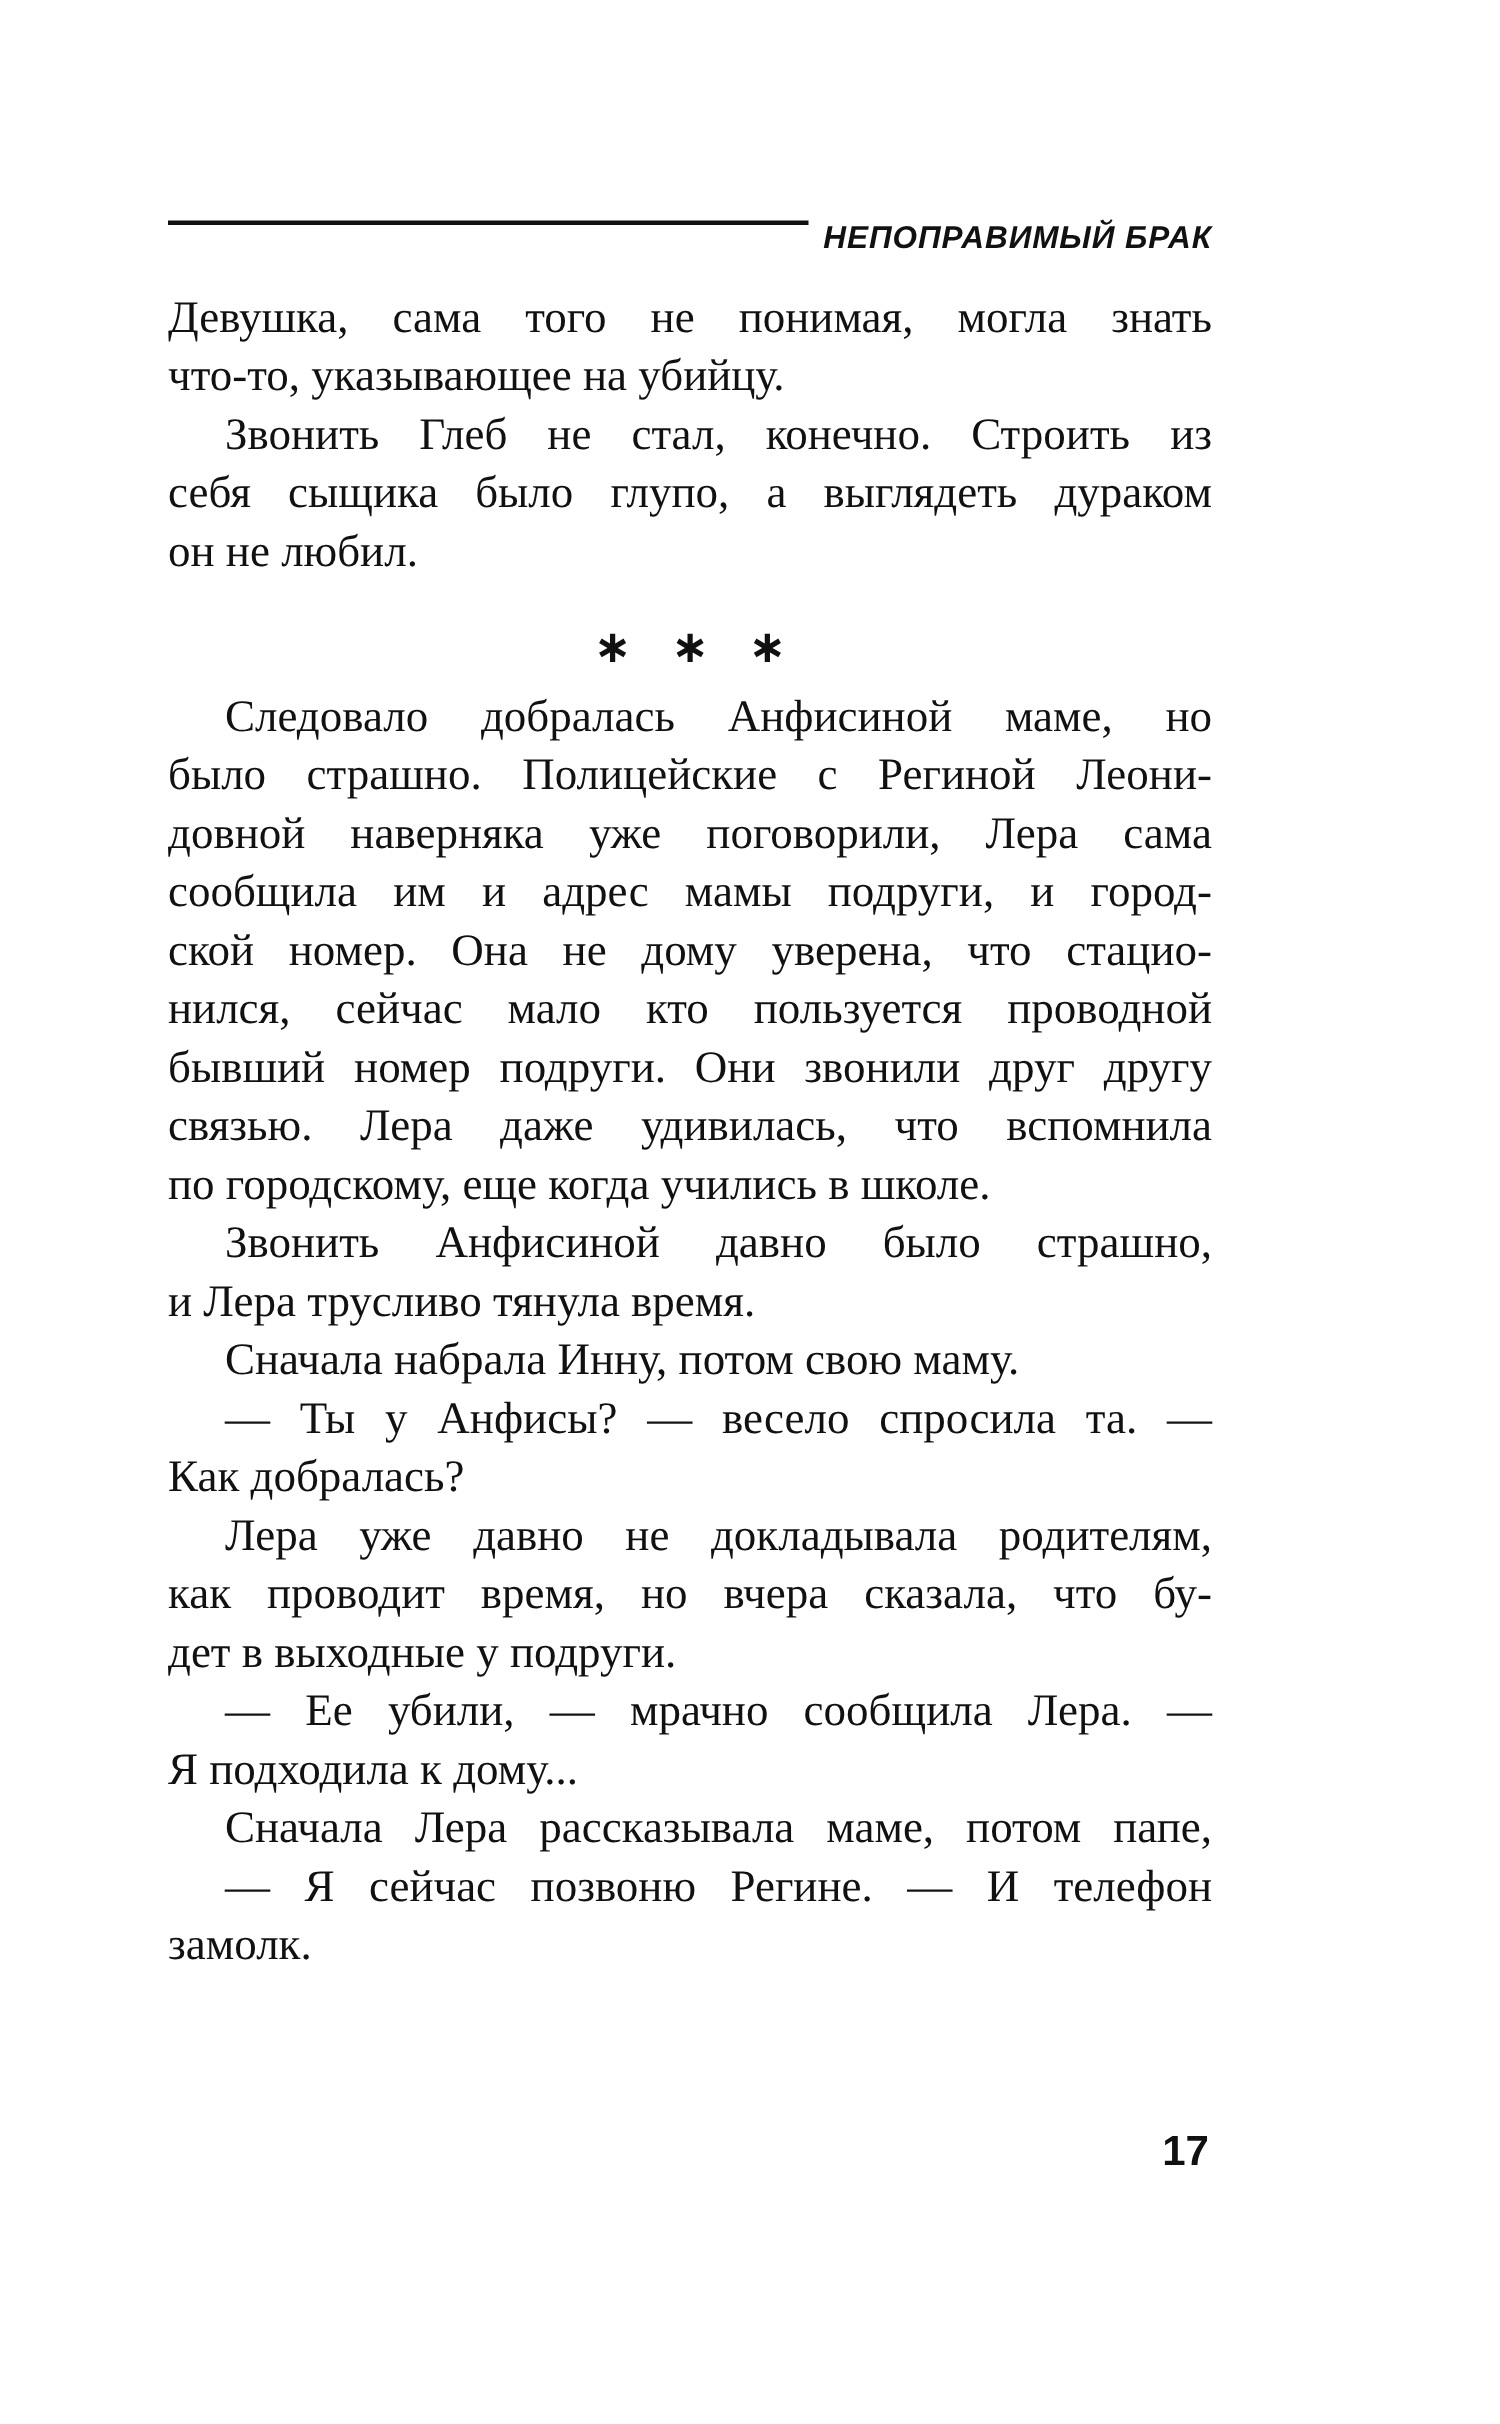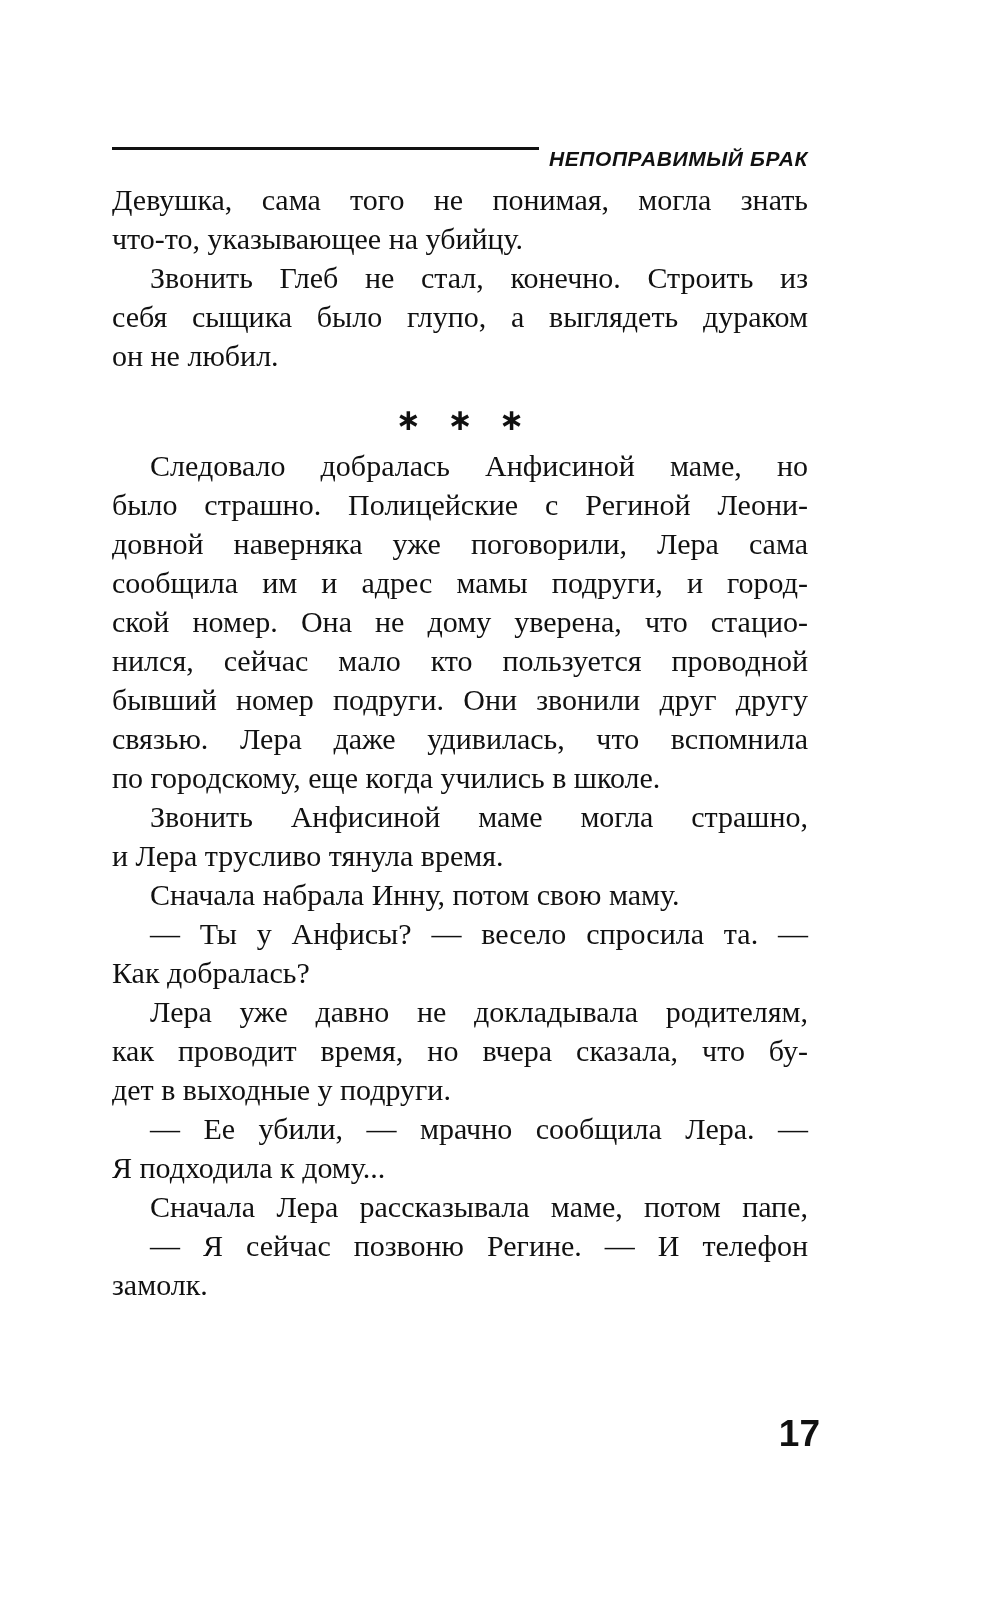--- a/index.html
+++ b/index.html
@@ -40,21 +40,21 @@
     font-size: 21px;
     line-height: 24px;
     letter-spacing: 0.6px;
     white-space: nowrap;
   }
 
   
   .body-text {
     position: absolute;
     left: 112px;
-    top: 180px;
+    top: 192px;
     width: 696px;
     font-size: 30px;
     line-height: 39px;
   }
   .para { margin: 0; }
   .line {
     text-align: justify;
     text-align-last: justify;
     white-space: normal;
   }
@@ -72,25 +72,25 @@
     font-weight: 700;
     font-size: 30px;
     line-height: 39px;
     word-spacing: 16px;
     margin: 25px 0 7px 0;
   }
 
   
   .page-number {
     position: absolute;
-    right: 180px;
+    right: 194px;
     top: 1419px;
     font-family: "Liberation Sans", sans-serif;
     font-weight: 700;
-    font-size: 37px;
+    font-size: 28px;
     line-height: 30px;
   }
 </style>
 </head>
 <body>
 
 <div class="page">
 
   <div class="running-header">
     <div class="header-rule"></div>
@@ -113,21 +113,21 @@
         <div class="line">было страшно. Полицейские с Региной Леони-</div>
         <div class="line">довной наверняка уже поговорили, Лера сама</div>
         <div class="line">сообщила им и адрес мамы подруги, и город-</div>
         <div class="line">ской номер. Она не дому уверена, что стацио-</div>
         <div class="line">нился, сейчас мало кто пользуется проводной</div>
         <div class="line">бывший номер подруги. Они звонили друг другу</div>
         <div class="line">связью. Лера даже удивилась, что вспомнила</div>
         <div class="line last">по городскому, еще когда учились в школе.</div>
       </div>
       <div class="para">
-        <div class="line first">Звонить Анфисиной маме могла страшно,</div>
+        <div class="line first">Звонить Анфисиной давно было страшно,</div>
         <div class="line last">и Лера трусливо тянула время.</div>
       </div>
       <div class="para">
         <div class="line first last">Сначала набрала Инну, потом свою маму.</div>
       </div>
       <div class="para">
         <div class="line first">— Ты у Анфисы? — весело спросила та. —</div>
         <div class="line last">Как добралась?</div>
       </div>
       <div class="para">

